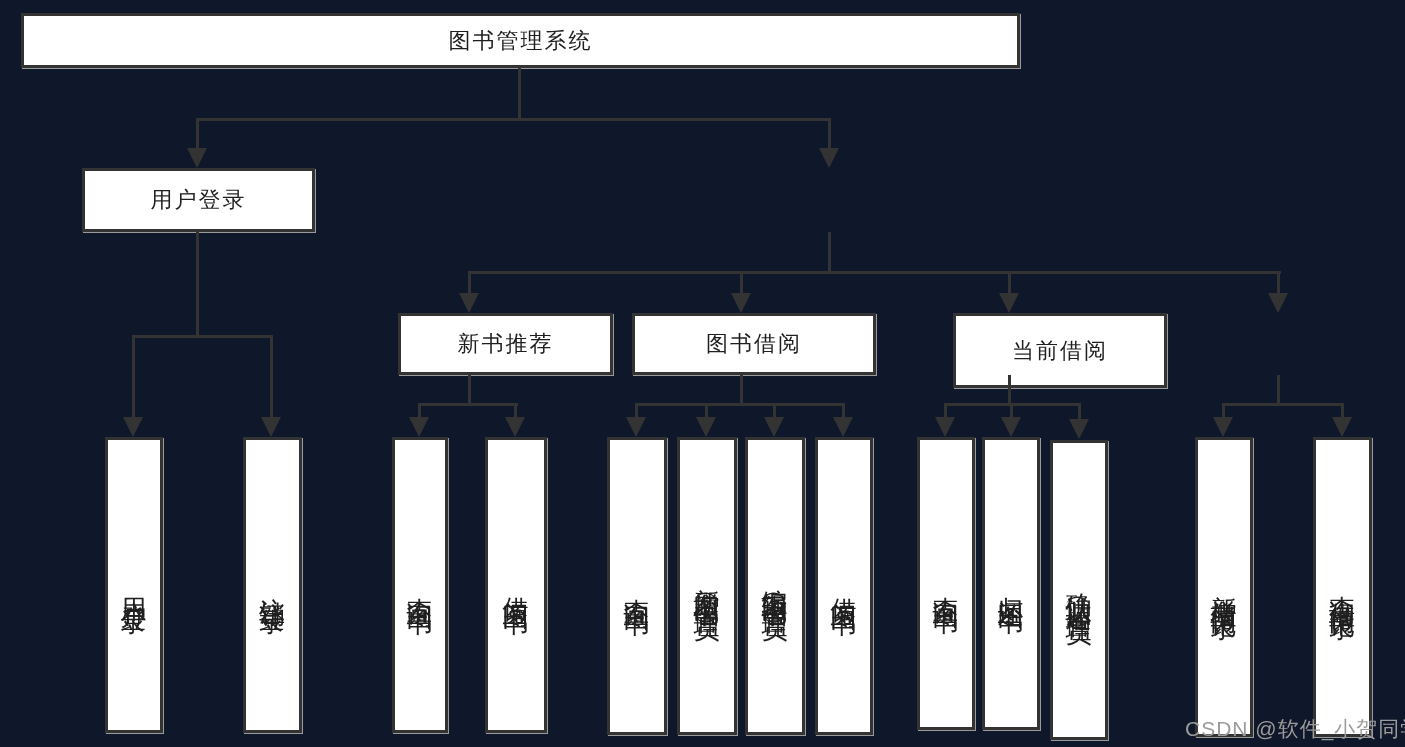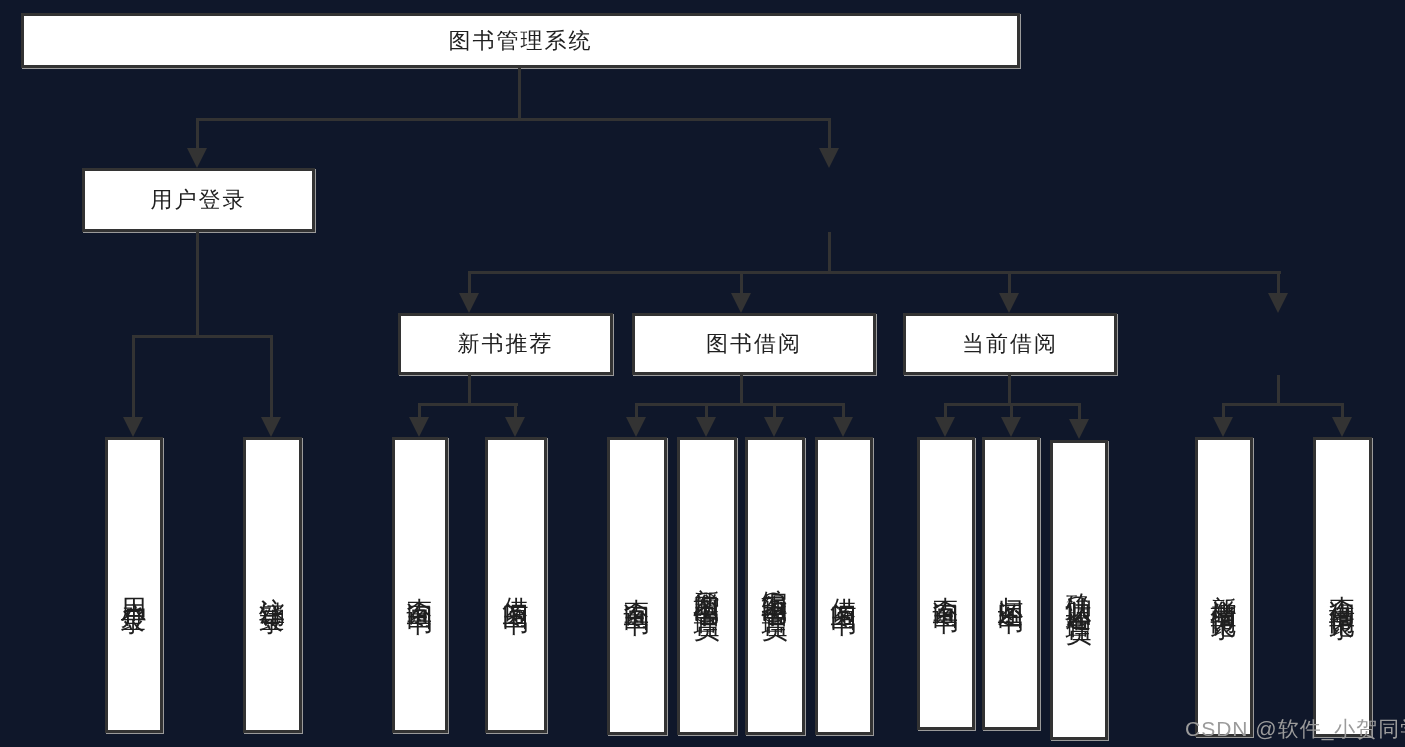--- a/index.html
+++ b/index.html
@@ -78,21 +78,21 @@
   <div class="arrow" style="left:459px;top:293px;"></div>
   <div class="line" style="left:740px;top:271px;width:3px;height:24px;"></div>
   <div class="arrow" style="left:731px;top:293px;"></div>
   <div class="line" style="left:1008px;top:271px;width:3px;height:24px;"></div>
   <div class="arrow" style="left:999px;top:293px;"></div>
   <div class="line" style="left:1277px;top:271px;width:3px;height:24px;"></div>
   <div class="arrow" style="left:1268px;top:293px;"></div>
 
   <div class="node h" style="left:362px;top:313px;width:215px;height:62px;margin-left:36px;">新书推荐</div>
   <div class="node h" style="left:632px;top:313px;width:244px;height:62px;">图书借阅</div>
-  <div class="node h" style="left:903px;top:313px;width:214px;height:62px;">当前借阅</div>
+  <div class="node h" style="left:953px;top:313px;width:214px;height:75px;">当前借阅</div>
 
   <div class="line" style="left:468px;top:375px;width:3px;height:30px;"></div>
   <div class="line" style="left:418px;top:403px;width:100px;height:3px;"></div>
   <div class="line" style="left:418px;top:403px;width:3px;height:16px;"></div>
   <div class="arrow" style="left:409px;top:417px;"></div>
   <div class="line" style="left:514px;top:403px;width:3px;height:16px;"></div>
   <div class="arrow" style="left:505px;top:417px;"></div>
 
   <div class="node v" style="left:392px;top:437px;width:56px;height:296px;">查询图书</div>
   <div class="node v" style="left:485px;top:437px;width:62px;height:296px;">借阅图书</div>

